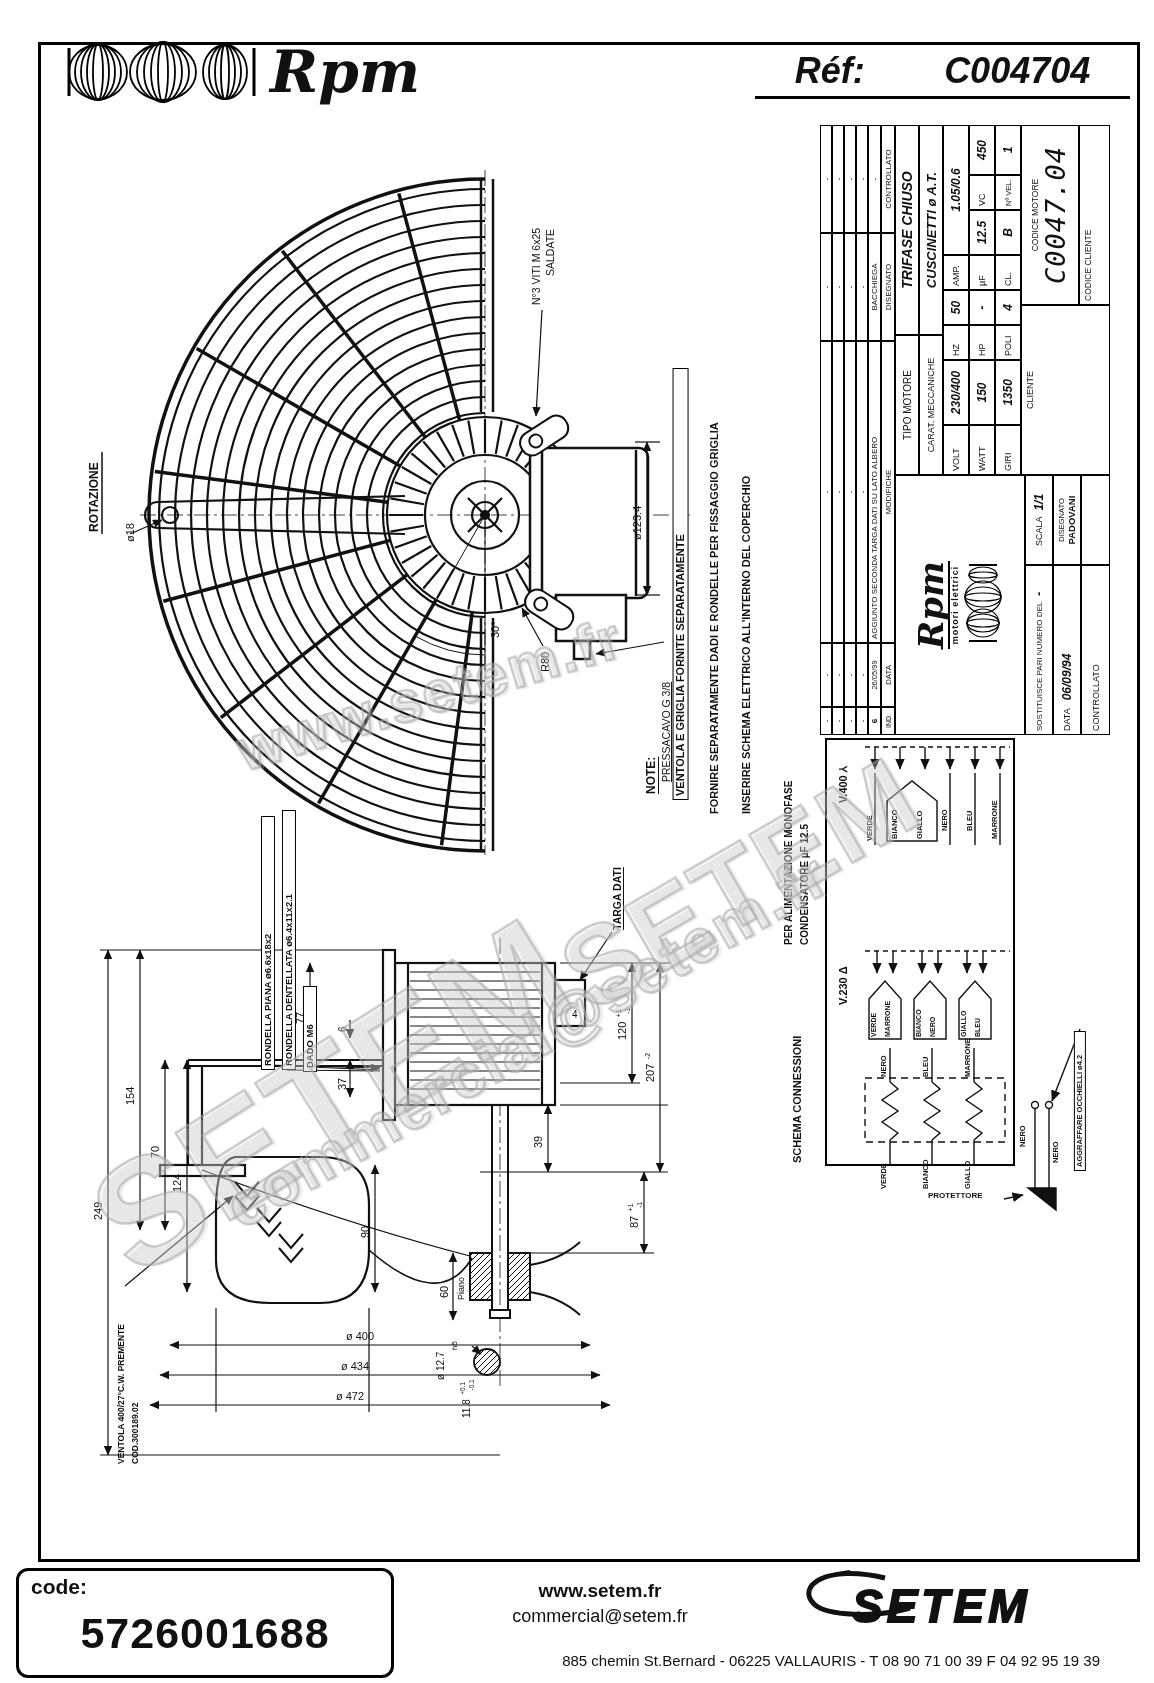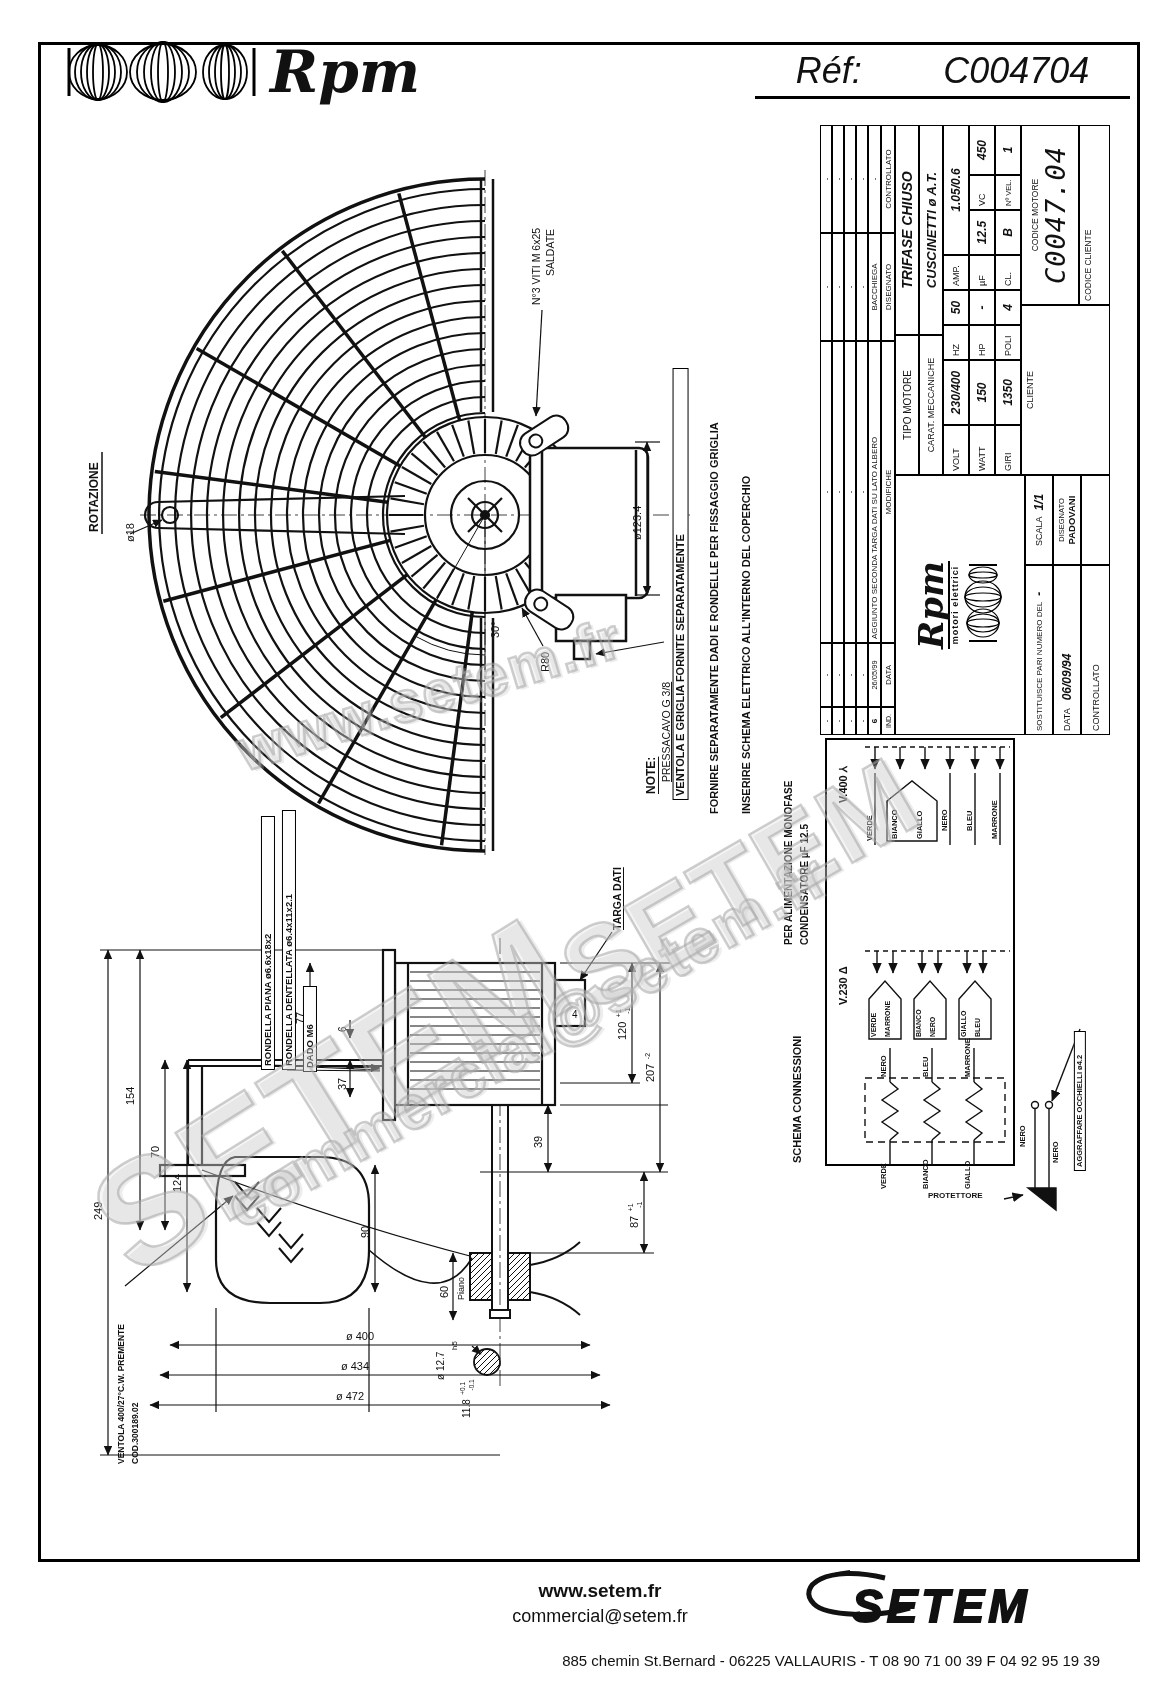--- a/index.html
+++ b/index.html
@@ -17,21 +17,21 @@
   .cell.top{align-items:flex-start;}
   .lbl{font-size:9px;}
   .val{font-weight:bold;font-style:italic;font-size:12px;}
   .wm{position:absolute;font-weight:bold;pointer-events:none;z-index:6;
       color:rgba(215,215,215,0.25);-webkit-text-stroke:2.5px rgba(165,165,165,0.55);
       text-shadow:3px 3px 0 rgba(190,190,190,0.28);letter-spacing:2px;}
   svg{overflow:visible;}
   svg text{fill:#111;}
   .refline{position:absolute;left:755px;top:46px;width:375px;height:50px;display:flex;
            align-items:center;justify-content:space-around;border-bottom:3.5px solid #000;
-           font-weight:normal;font-style:italic;font-size:36px;}
+           font-weight:bold;font-style:italic;font-size:36px;}
   .codebox{position:absolute;left:16px;top:1568px;width:372px;height:104px;
            border:3px solid #000;border-radius:12px;}
 </style>
 </head>
 <body>
 
 <div class="page">
 
   <div class="frame"></div>
 
@@ -632,20 +632,24 @@
     <text x="340" y="420" font-size="11" text-anchor="middle">ø 400</text>
     <text x="335" y="450" font-size="11" text-anchor="middle">ø 434</text>
     <text x="330" y="480" font-size="11" text-anchor="middle">ø 472</text>
   </svg>
 
   <div class="wm" style="left:230px;top:660px;font-size:58px;transform:rotate(-17deg);">www.setem.fr</div>
   <div class="wm" style="left:68px;top:1010px;font-size:150px;transform:rotate(-32deg);">SETEM</div>
   <div class="wm" style="left:185px;top:1005px;font-size:62px;transform:rotate(-30deg);">commercial@setem.fr</div>
   <div class="wm" style="left:545px;top:820px;font-size:110px;transform:rotate(-30deg);">SETEM</div>
 
+  <div class="codebox">
+    <div class="abs" style="left:12px;top:4px;font-size:21px;font-weight:bold;">code:</div>
+    <div class="abs" style="left:0;top:38px;width:100%;text-align:center;font-size:43px;font-weight:bold;letter-spacing:1px;">5726001688</div>
+  </div>
   <div class="abs" style="left:470px;top:1580px;width:260px;text-align:center;font-size:19px;font-weight:bold;">www.setem.fr</div>
   <div class="abs" style="left:470px;top:1606px;width:260px;text-align:center;font-size:18px;">commercial@setem.fr</div>
 
   <svg class="abs" style="left:790px;top:1562px;" width="330" height="85" viewBox="0 0 330 85">
     <path d="M 95,16 C 36,2 6,24 24,42 C 36,54 86,56 120,46" fill="none" stroke="#111" stroke-width="5"></path>
     <path d="M 24,42 C 12,32 22,14 60,9" fill="none" stroke="#111" stroke-width="2"></path>
     <text x="62" y="60" font-size="46" font-style="italic" font-weight="bold" letter-spacing="4" fill="#fff" stroke="#111" stroke-width="1.8">SETEM</text>
   </svg>
 
   <div class="abs" style="left:420px;top:1652px;width:680px;text-align:right;font-size:15px;">885 chemin St.Bernard  -  06225 VALLAURIS  -  T 08 90 71 00 39   F 04 92 95 19 39</div>

